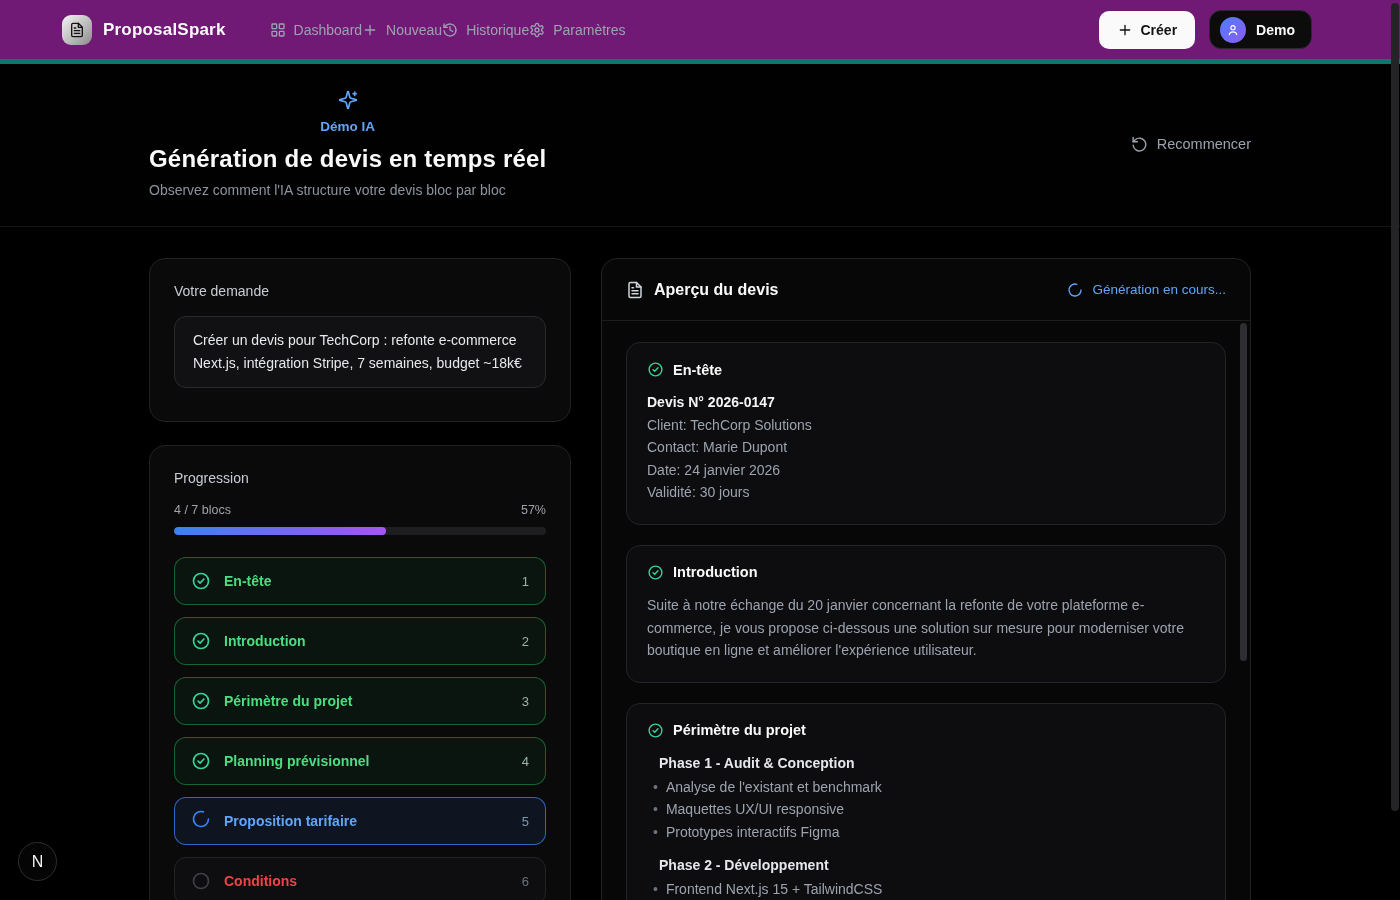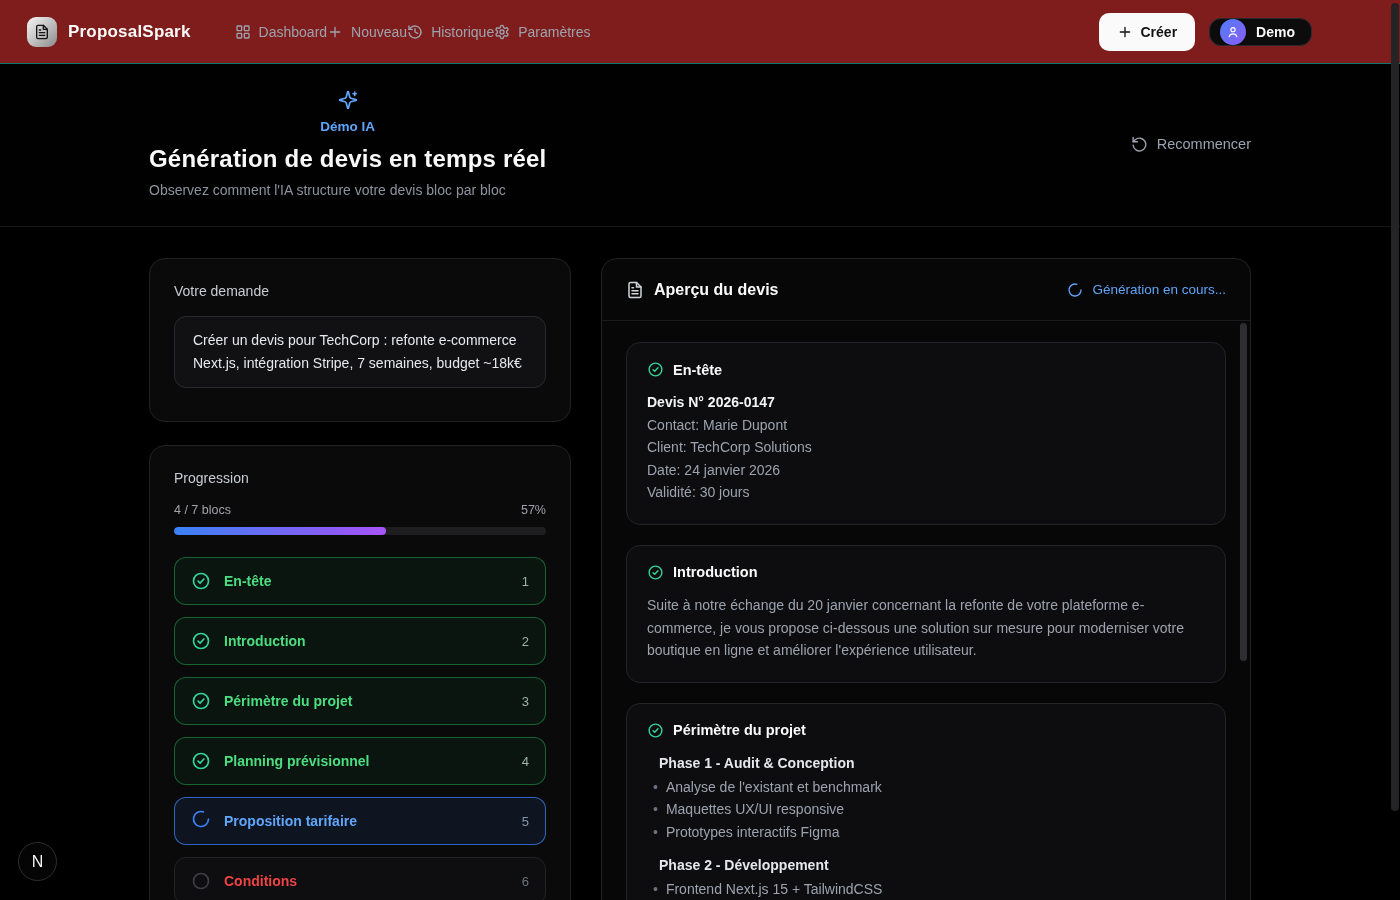--- a/index.html
+++ b/index.html
@@ -13,22 +13,22 @@
   }
   :root{
     --accent:#3b82f6; --blue-text:#60a5fa; --green:#22c55e; --green-text:#4ade80;
     --purple:#a855f7; --muted:#9ca3af; --border:#222226; --card:#0b0b0c;
   }
   svg { display:block; }
 
   
   .navbar{
     height:64px; display:flex; align-items:center;
-    padding:0 88px 0 27px;
-    border-bottom:1px solid #0f766e; background:#7f1d1d;
+    padding:0 88px 0 62px;
+    border-bottom:5px solid #0f766e; background:#701a75;
   }
   .brand{ display:flex; align-items:center; gap:11px; cursor:pointer; }
   .logo-box{
     width:30px; height:30px; border-radius:9px;
     background:linear-gradient(135deg,#f5f5f5 0%,#bdbdbd 55%,#8a8a8a 100%);
     display:flex; align-items:center; justify-content:center;
     color:#141414;
   }
   .brand-name{ font-size:17px; font-weight:700; letter-spacing:.2px; color:#fafafa; }
   .nav-links{ display:flex; align-items:center; margin-left:44px; }
@@ -36,21 +36,21 @@
     display:flex; align-items:center; gap:8px;
     color:var(--muted); font-size:14px; cursor:pointer; white-space:nowrap;
   }
   .nav-actions{ margin-left:auto; display:flex; align-items:center; gap:14px; }
   .btn-create{
     display:flex; align-items:center; gap:8px; height:38px; padding:0 18px;
     background:#fafafa; color:#111; border:none; border-radius:10px;
     font-size:14px; font-weight:600; font-family:inherit; cursor:pointer;
   }
   .btn-user{
-    display:flex; align-items:center; gap:10px; height:28px; padding:0 16px 0 10px;
+    display:flex; align-items:center; gap:10px; height:39px; padding:0 16px 0 10px;
     background:#0c0c0d; border:1px solid #2a2a2e; border-radius:12px;
     color:#fafafa; font-size:14px; font-weight:700; font-family:inherit; cursor:pointer;
   }
   .avatar{
     width:26px; height:26px; border-radius:50%;
     background:linear-gradient(135deg,#4f7df9 0%,#8b5cf6 100%);
     display:flex; align-items:center; justify-content:center; color:#fff;
   }
 
   
@@ -372,22 +372,22 @@
           <div class="block-title-row">
             <span>
               <svg width="17" height="17" viewBox="0 0 24 24" fill="none" stroke="currentColor" stroke-width="2" stroke-linecap="round" stroke-linejoin="round">
                 <circle cx="12" cy="12" r="9"></circle>
                 <path d="m8.5 12.2 2.4 2.4 4.6-5"></path>
               </svg>
             </span>
             <span class="block-title">En-tête</span>
           </div>
           <div class="line bold">Devis N° 2026-0147</div>
+          <p class="para">Client: TechCorp Solutions</p>
           <p class="para">Contact: Marie Dupont</p>
-          <p class="para">Client: TechCorp Solutions</p>
           <p class="para">Date: 24 janvier 2026</p>
           <p class="para">Validité: 30 jours</p>
         </div>
         <div class="block">
           <div class="block-title-row">
             <span>
               <svg width="17" height="17" viewBox="0 0 24 24" fill="none" stroke="currentColor" stroke-width="2" stroke-linecap="round" stroke-linejoin="round">
                 <circle cx="12" cy="12" r="9"></circle>
                 <path d="m8.5 12.2 2.4 2.4 4.6-5"></path>
               </svg>

